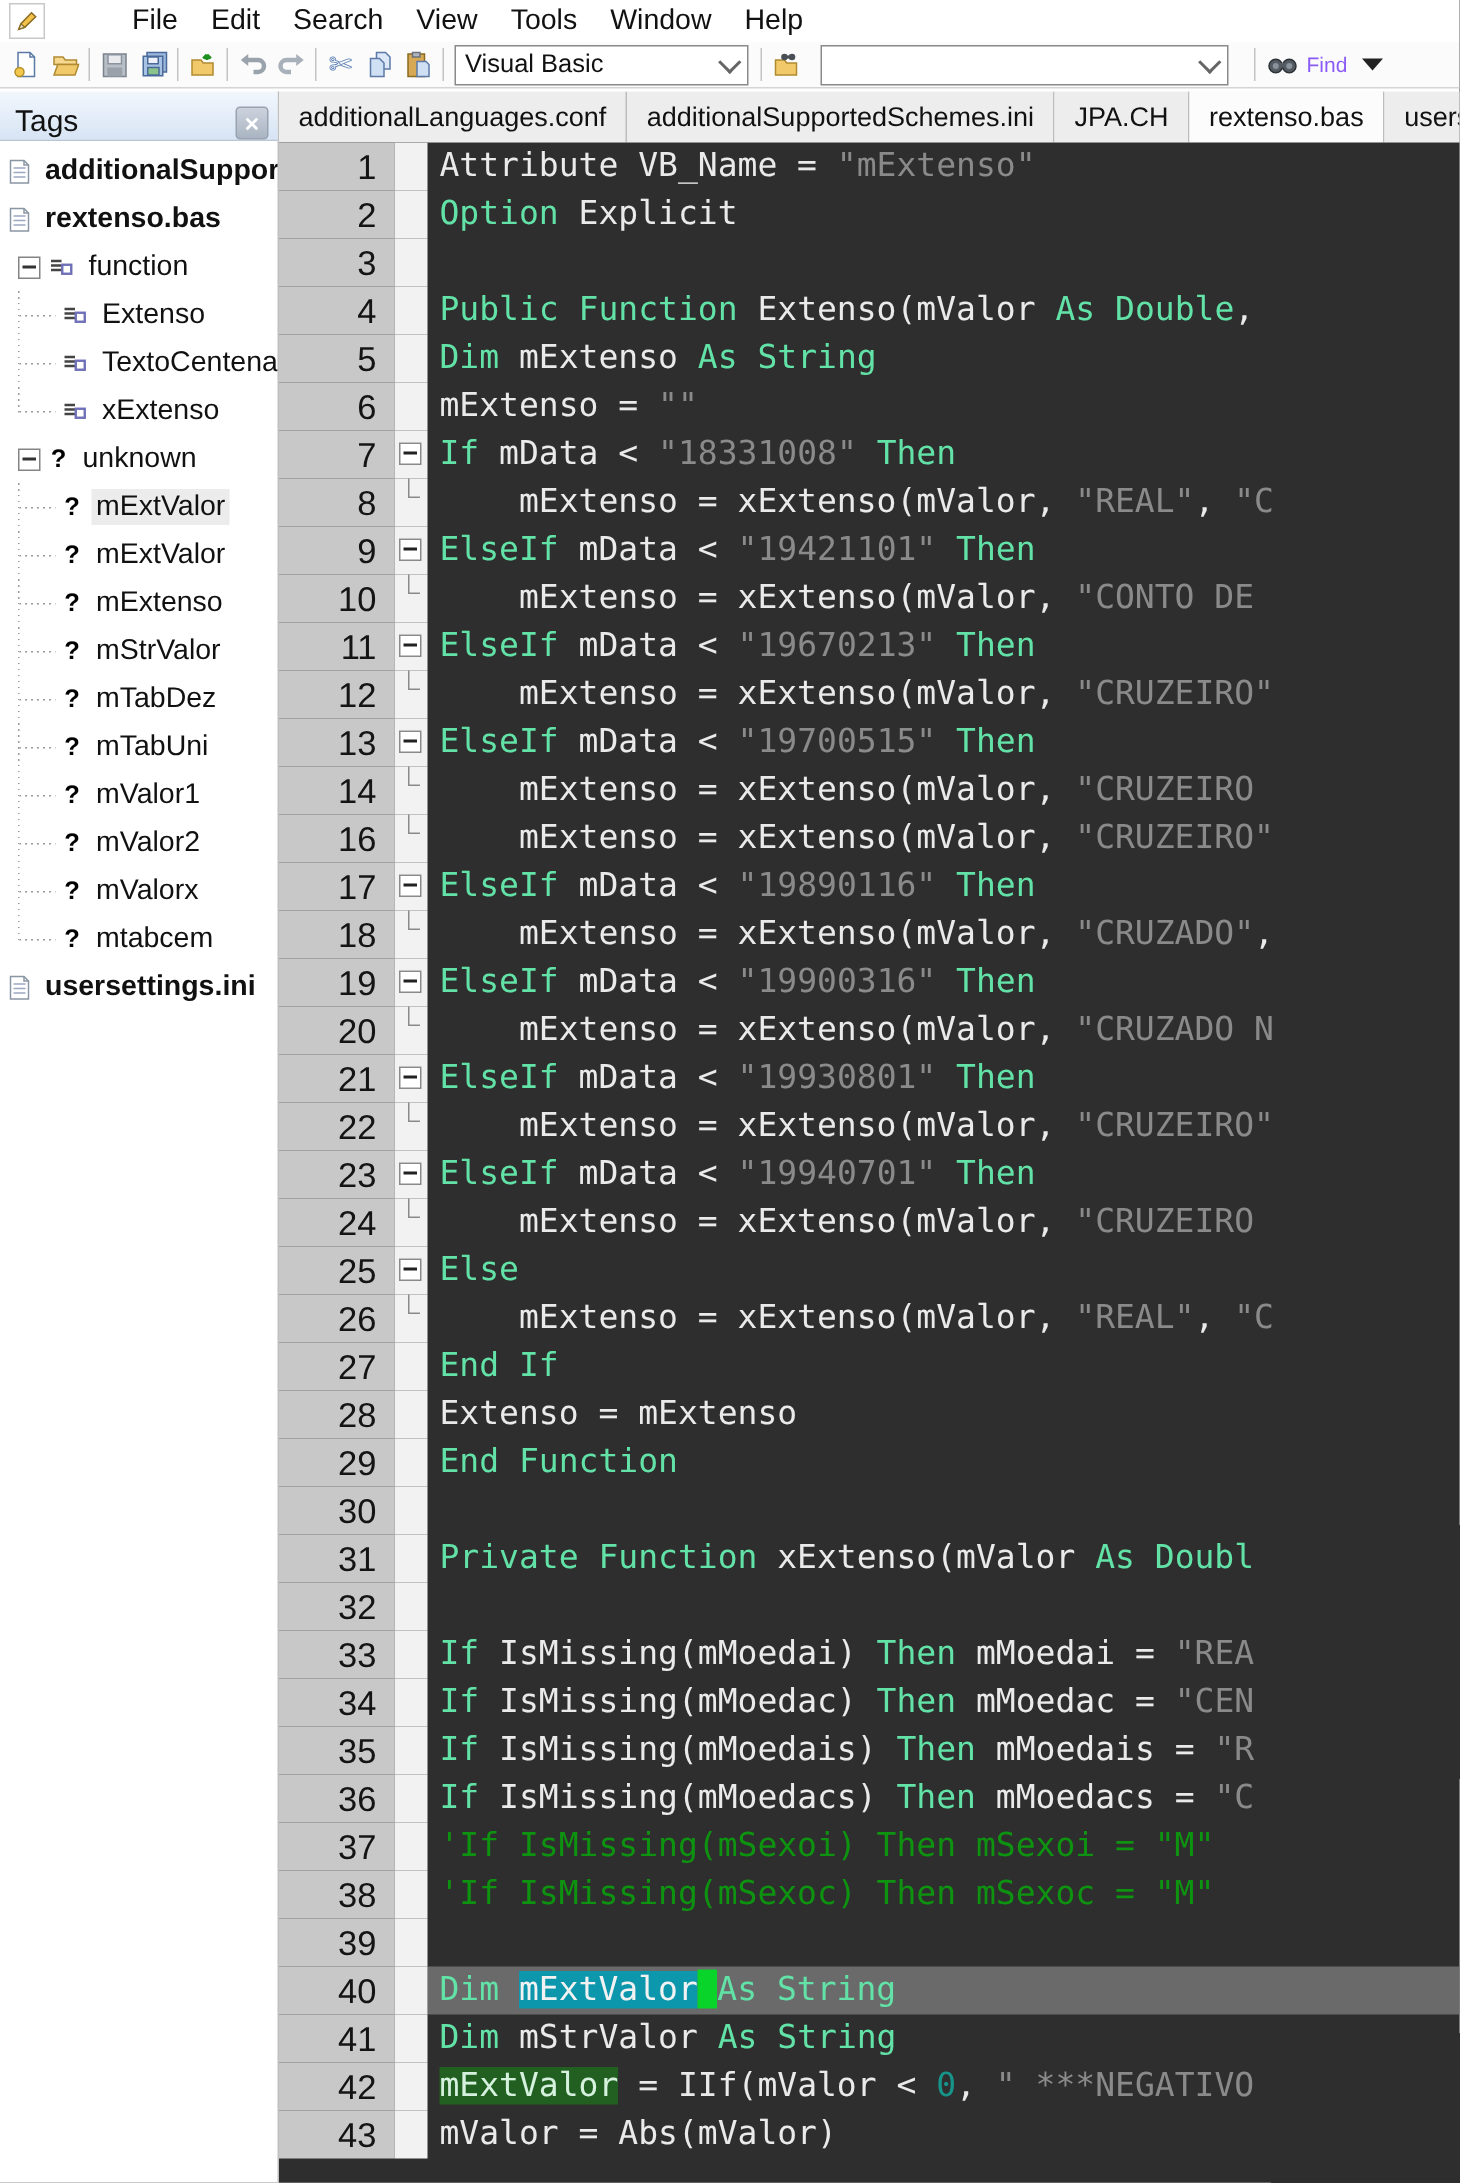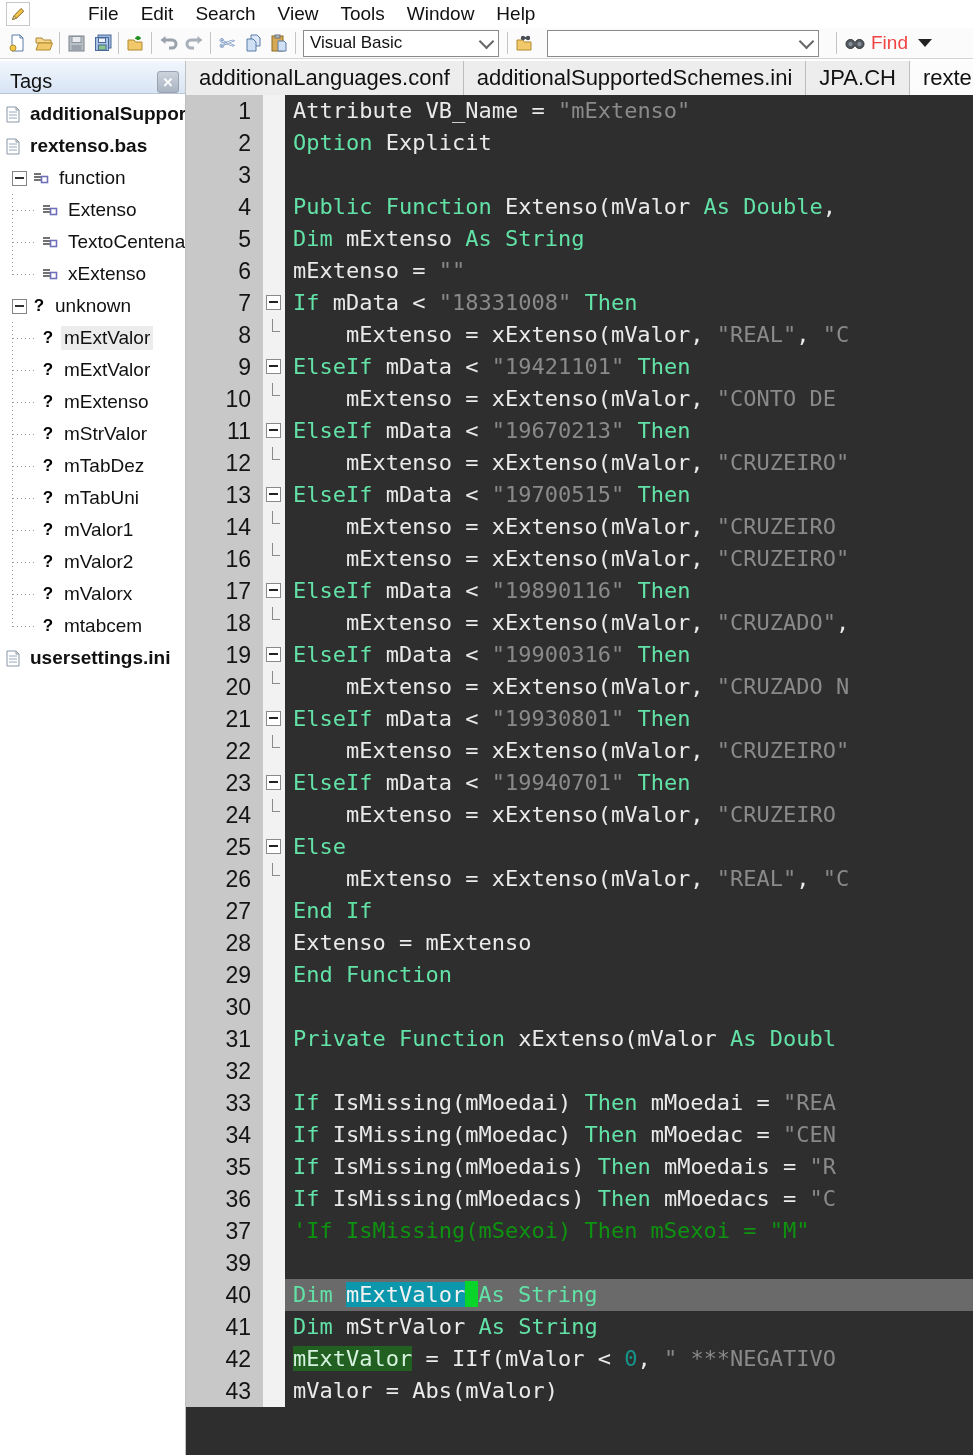--- a/index.html
+++ b/index.html
@@ -17,21 +17,21 @@
   .tsep{width:1px;height:22px;background:#c4c4c4;margin:0 3px;}
   .combo{height:25px;border:1px solid #8a8a8a;background:#fff;display:flex;align-items:center;
          font-size:17px;color:#111;padding:0 6px;justify-content:space-between;gap:17px;}
   #lang-combo{width:182px;margin-left:4px;}
   #search-combo{width:258px;margin-left:10px;}
   #search-combo input{border:none;outline:none;flex:1;font-size:16px;height:20px;
         font-family:"Liberation Sans",sans-serif;}
   .chev{width:9px;height:9px;border-right:2px solid #666;border-bottom:2px solid #666;
         transform:rotate(45deg);margin-top:-4px;flex:none;}
   #find-group{display:flex;align-items:center;margin-left:14px;}
-  #find-label{font-size:19px;color:#ef4444;margin:0 10px 0 6px;}
+  #find-label{font-size:14px;color:#8b5cf6;margin:0 10px 0 6px;}
   .tri-down{width:0;height:0;border-left:7px solid transparent;border-right:7px solid transparent;
             border-top:8px solid #222;}
   .scissors{font-size:19px;color:#5b7fb5;line-height:1;}
   
   #main{display:flex;height:1397px;}
   #sidebar{width:185px;flex:none;display:flex;flex-direction:column;background:#fff;
            border-right:1px solid #c0c0c0;margin-top:2px;}
   #tags-header{height:32px;background:linear-gradient(#f2f7fd,#d7e4f4);
       border-bottom:1px solid #b9c6d6;display:flex;align-items:flex-end;
       justify-content:space-between;padding:0 6px 0 10px;}
@@ -52,21 +52,21 @@
   .t-child.t-last{background:
       repeating-linear-gradient(to bottom,#9a9a9a 0 1px,transparent 1px 4px) 12px 0/1px 17px no-repeat,
       repeating-linear-gradient(to right,#9a9a9a 0 1px,transparent 1px 4px) 13px 50%/24px 1px no-repeat;}
   .t-ico{flex:none;margin-right:7px;display:flex;align-items:center;justify-content:center;}
   .t-q{font-weight:bold;font-size:17px;width:12px;color:#000;}
   .t-label{padding:1px 3px;}
   .t-label.selected{background:#ececec;}
   
   #right{flex:1;display:flex;flex-direction:column;min-width:0;margin-top:2px;}
   #tabbar{height:34px;flex:none;display:flex;background:#f7f7f7;overflow:hidden;}
-  .tab{padding:0 13px;font-size:22px;color:#111;background:#ededed;border-right:1px solid #bdbdbd;
+  .tab{padding:0 13px;font-size:18px;color:#111;background:#ededed;border-right:1px solid #bdbdbd;
        display:flex;align-items:center;white-space:nowrap;}
   .tab.active{background:#fcfcfc;}
   
   #editor{flex:1;background:#2e2e2e;overflow:hidden;}
   .row{height:32px;display:flex;}
   .ln{width:65px;flex:none;background:#c8c8c8;color:#141414;text-align:right;padding-right:12px;
       font-size:23px;line-height:32px;font-family:"Liberation Sans",sans-serif;}
   .fold{width:22px;flex:none;background:#f2f2f2;position:relative;}
   .fbox{position:absolute;left:3px;top:8px;width:13px;height:13px;background:#fff;
         border:1px solid #8a8a8a;}
@@ -544,20 +544,25 @@
           <span class="ln">36</span>
           <span class="fold"></span>
           <span class="ct"><span class="sk">If</span><span class="sd"> IsMissing(mMoedacs) </span><span class="sk">Then</span><span class="sd"> mMoedacs = </span><span class="ss">"C</span></span>
         </div>
         <div class="row">
           <span class="ln">37</span>
           <span class="fold"></span>
           <span class="ct"><span class="sc">'If IsMissing(mSexoi) Then mSexoi = "M"</span></span>
         </div>
         <div class="row">
+          <span class="ln">38</span>
+          <span class="fold"></span>
+          <span class="ct"><span class="sc">'If IsMissing(mSexoc) Then mSexoc = "M"</span></span>
+        </div>
+        <div class="row">
           <span class="ln">39</span>
           <span class="fold"></span>
           <span class="ct"></span>
         </div>
         <div class="row cur">
           <span class="ln">40</span>
           <span class="fold"></span>
           <span class="ct"><span class="sk">Dim</span><span class="sd"> </span><span class="ssel">mExtValor</span><span class="caret"></span><span class="sk">As String</span></span>
         </div>
         <div class="row">

